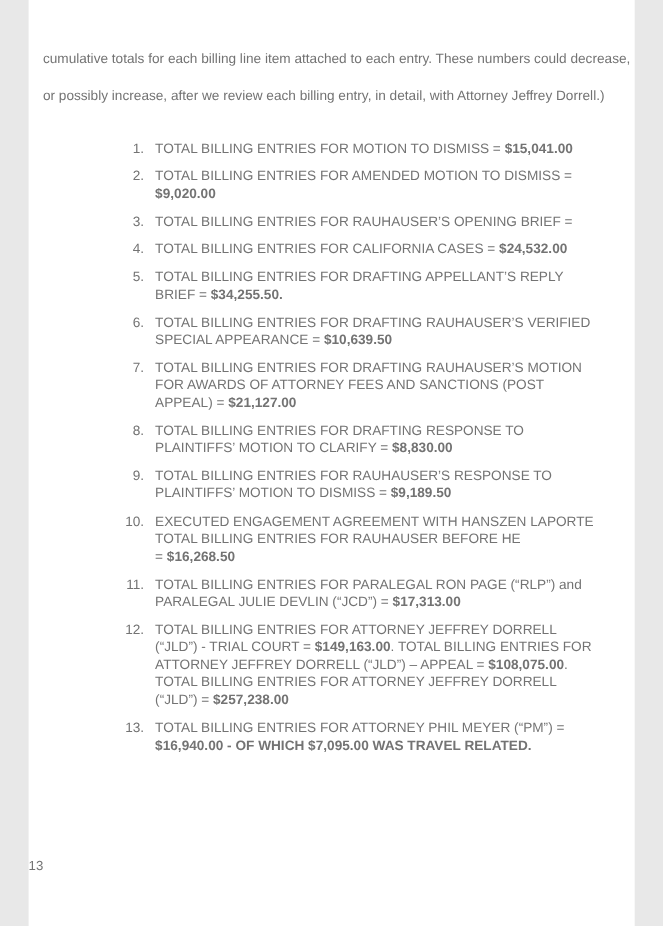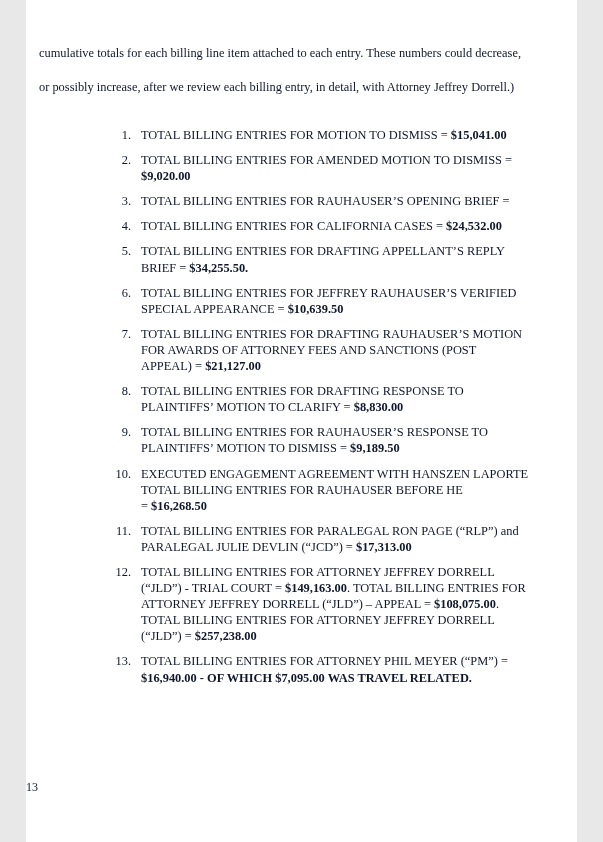--- a/index.html
+++ b/index.html
@@ -1,22 +1,22 @@
 <!DOCTYPE html>
 <html><head>
 <meta charset="utf-8">
 <style>
   html,body{margin:0;padding:0;background:#e8e8e8;}
   .page{
     position:relative;
     width:551px;height:842px;
     margin:0 auto;
     background:#ffffff;
-    color:#0f172a;
-    font-family:Liberation Serif, serif;
+    color:#737373;
+    font-family:Liberation Sans, sans-serif;
     overflow:hidden;
   }
   .intro{
     position:absolute;left:13px;top:36px;margin:0;
     width:585px;
     font-size:12.4px;line-height:34px;
   }
   .intro-line{display:block;white-space:nowrap;}
   .list{
     position:absolute;left:90px;top:127px;width:508px;
@@ -48,21 +48,21 @@
     <span class="intro-line">cumulative totals for each billing line item attached to each entry. These numbers could decrease,</span>
     <span class="intro-line">or possibly increase, after we review each billing entry, in detail, with Attorney Jeffrey Dorrell.)</span>
   </p>
 
   <div class="list">
       <div class="item"><span class="num">1.</span><span class="body"><div class="line"><span>TOTAL BILLING ENTRIES FOR MOTION TO DISMISS = </span><b>$15,041.00</b></div></span></div>
       <div class="item"><span class="num">2.</span><span class="body"><div class="line"><span>TOTAL BILLING ENTRIES FOR AMENDED MOTION TO DISMISS =</span></div><div class="line"><b>$9,020.00</b></div></span></div>
       <div class="item"><span class="num">3.</span><span class="body"><div class="line"><span>TOTAL BILLING ENTRIES FOR RAUHAUSER’S OPENING BRIEF =</span></div></span></div>
       <div class="item"><span class="num">4.</span><span class="body"><div class="line"><span>TOTAL BILLING ENTRIES FOR CALIFORNIA CASES = </span><b>$24,532.00</b></div></span></div>
       <div class="item"><span class="num">5.</span><span class="body"><div class="line"><span>TOTAL BILLING ENTRIES FOR DRAFTING APPELLANT’S REPLY</span></div><div class="line"><span>BRIEF = </span><b>$34,255.50.</b></div></span></div>
-      <div class="item"><span class="num">6.</span><span class="body"><div class="line"><span>TOTAL BILLING ENTRIES FOR JEFFREY RAUHAUSER’S VERIFIED</span></div><div class="line"><span>SPECIAL APPEARANCE = </span><b>$10,639.50</b></div></span></div>
+      <div class="item"><span class="num">6.</span><span class="body"><div class="line"><span>TOTAL BILLING ENTRIES FOR DRAFTING RAUHAUSER’S VERIFIED</span></div><div class="line"><span>SPECIAL APPEARANCE = </span><b>$10,639.50</b></div></span></div>
       <div class="item"><span class="num">7.</span><span class="body"><div class="line"><span>TOTAL BILLING ENTRIES FOR DRAFTING RAUHAUSER’S MOTION</span></div><div class="line"><span>FOR AWARDS OF ATTORNEY FEES AND SANCTIONS (POST</span></div><div class="line"><span>APPEAL) = </span><b>$21,127.00</b></div></span></div>
       <div class="item"><span class="num">8.</span><span class="body"><div class="line"><span>TOTAL BILLING ENTRIES FOR DRAFTING RESPONSE TO</span></div><div class="line"><span>PLAINTIFFS’ MOTION TO CLARIFY = </span><b>$8,830.00</b></div></span></div>
       <div class="item"><span class="num">9.</span><span class="body"><div class="line"><span>TOTAL BILLING ENTRIES FOR RAUHAUSER’S RESPONSE TO</span></div><div class="line"><span>PLAINTIFFS’ MOTION TO DISMISS = </span><b>$9,189.50</b></div></span></div>
       <div class="item"><span class="num">10.</span><span class="body"><div class="line"><span>EXECUTED ENGAGEMENT AGREEMENT WITH HANSZEN LAPORTE</span></div><div class="line"><span>TOTAL BILLING ENTRIES FOR RAUHAUSER BEFORE HE</span></div><div class="line"><span>= </span><b>$16,268.50</b></div></span></div>
       <div class="item"><span class="num">11.</span><span class="body"><div class="line"><span>TOTAL BILLING ENTRIES FOR PARALEGAL RON PAGE (“RLP”) and</span></div><div class="line"><span>PARALEGAL JULIE DEVLIN (“JCD”) = </span><b>$17,313.00</b></div></span></div>
       <div class="item"><span class="num">12.</span><span class="body"><div class="line"><span>TOTAL BILLING ENTRIES FOR ATTORNEY JEFFREY DORRELL</span></div><div class="line"><span>(“JLD”) - TRIAL COURT = </span><b>$149,163.00</b><span>. TOTAL BILLING ENTRIES FOR</span></div><div class="line"><span>ATTORNEY JEFFREY DORRELL (“JLD”) – APPEAL = </span><b>$108,075.00</b><span>.</span></div><div class="line"><span>TOTAL BILLING ENTRIES FOR ATTORNEY JEFFREY DORRELL</span></div><div class="line"><span>(“JLD”) = </span><b>$257,238.00</b></div></span></div>
       <div class="item"><span class="num">13.</span><span class="body"><div class="line"><span>TOTAL BILLING ENTRIES FOR ATTORNEY PHIL MEYER (“PM”) =</span></div><div class="line"><b>$16,940.00 - OF WHICH $7,095.00 WAS TRAVEL RELATED.</b></div></span></div>
     </div>
 
   <div class="pagenum">13</div>

